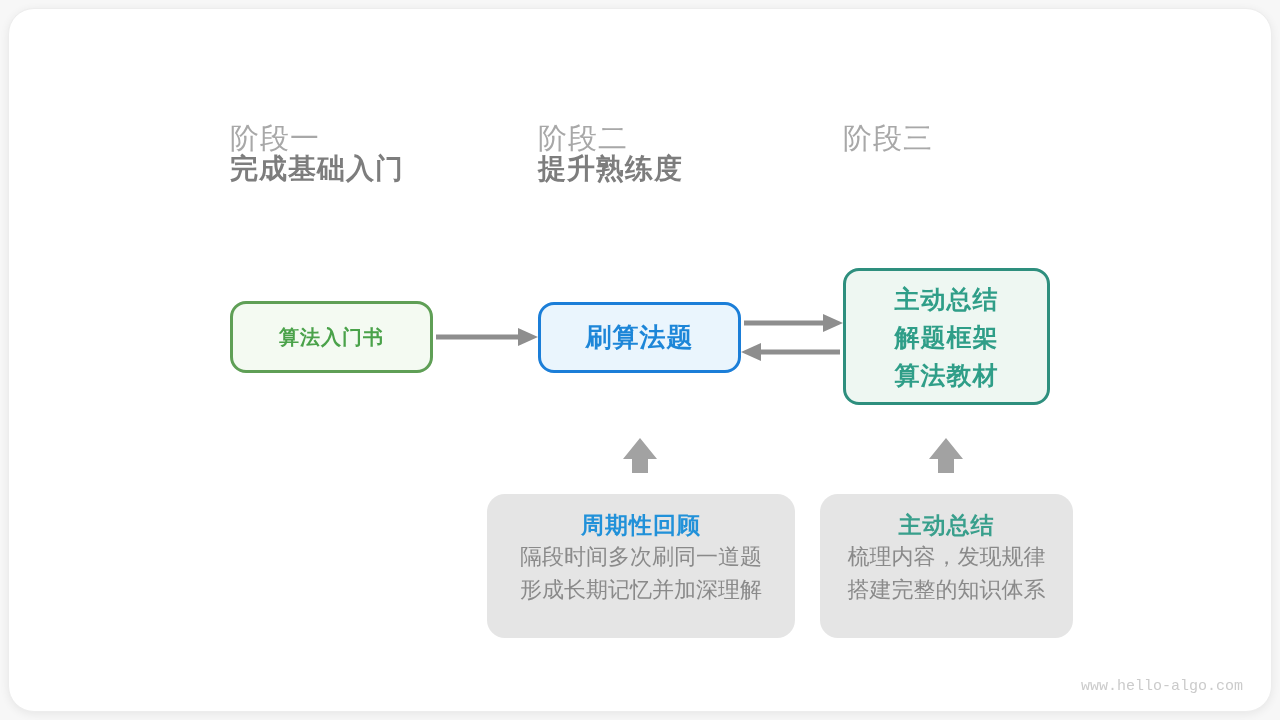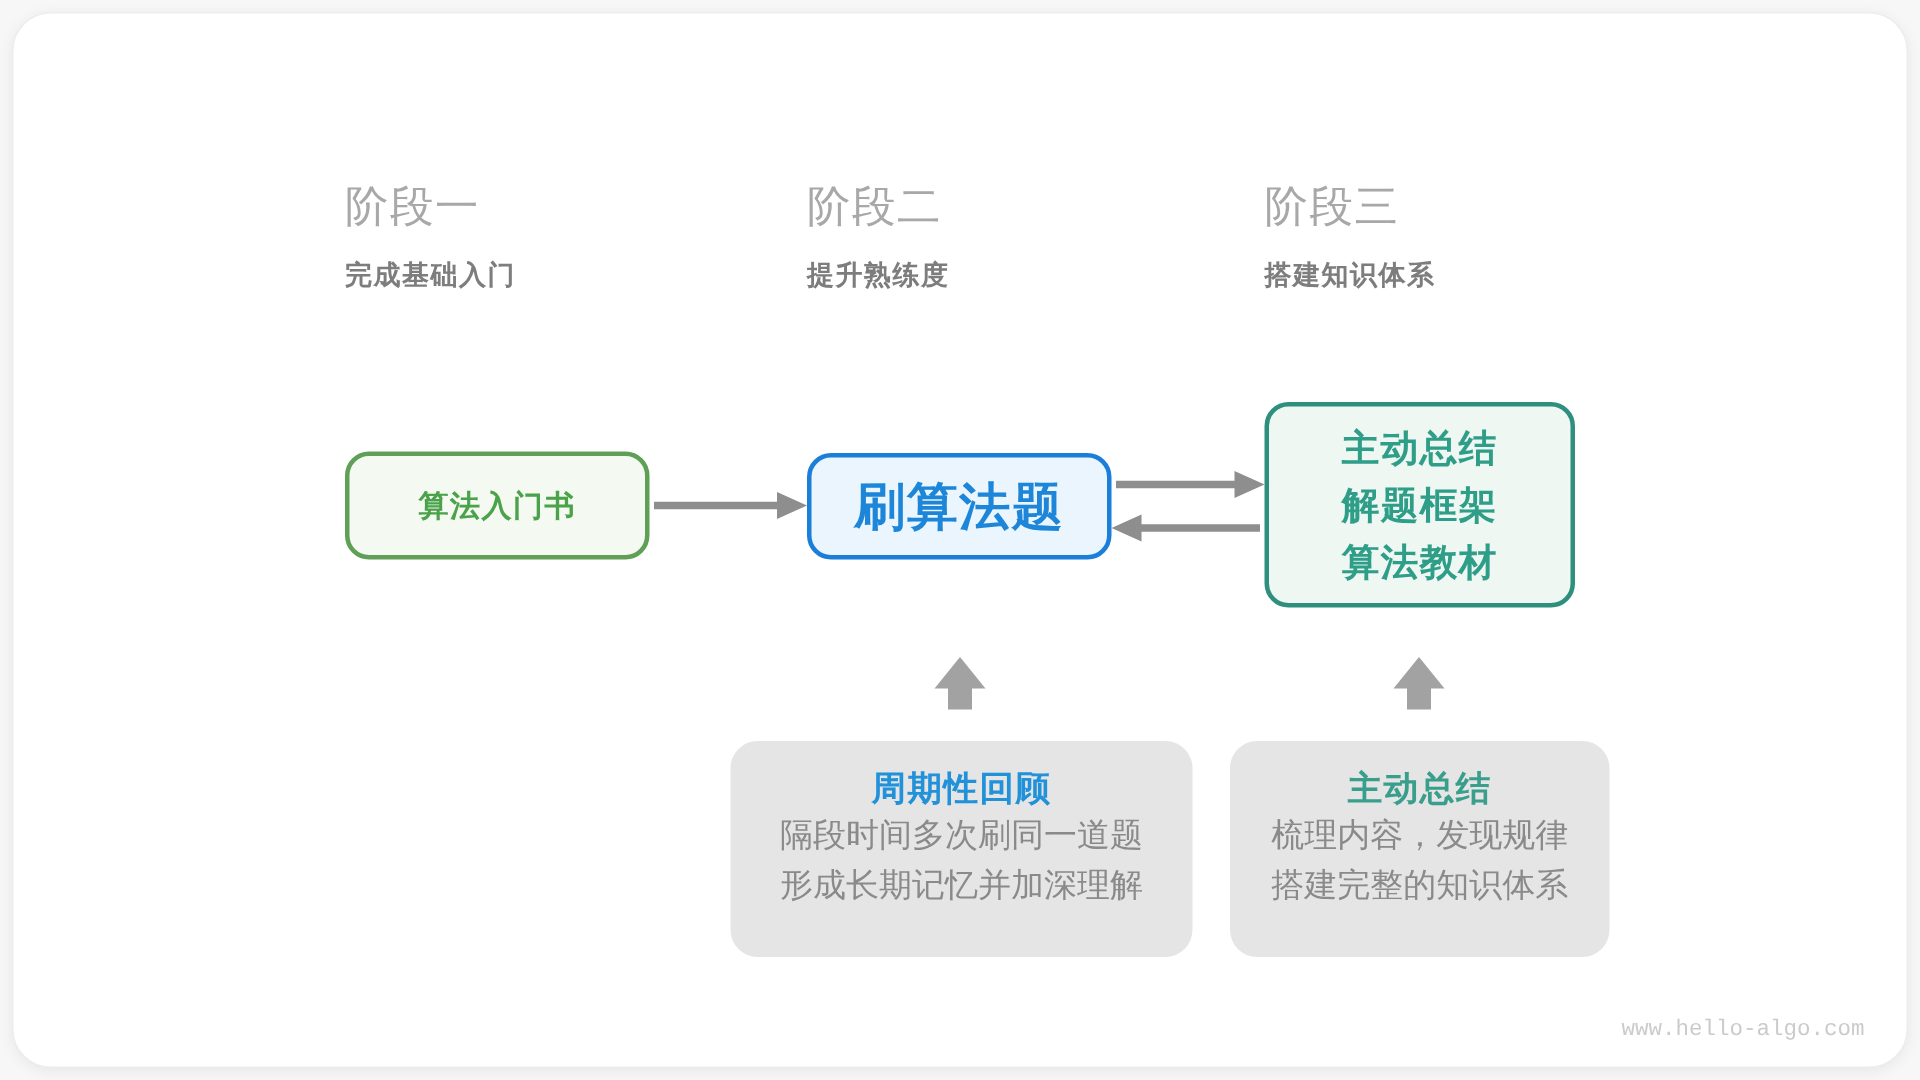--- a/index.html
+++ b/index.html
@@ -15,22 +15,22 @@
     border:1px solid #ededed;border-radius:26px;
     box-shadow:0 2px 10px rgba(0,0,0,0.07);
   }
   
   .stage{position:absolute;top:120px;text-align:left;}
   .stage-title{
     font-size:29px;line-height:36px;color:var(--stage-title,#a8a8a8);
     letter-spacing:1px;
   }
   .stage-subtitle{
-    margin-top:12px;font-size:18px;line-height:30px;font-weight:bold;
-    color:var(--stage-subtitle,#7d7d7d);letter-spacing:1px;
+    font-size:28px;line-height:30px;font-weight:bold;
+    color:var(--stage-subtitle,#7d7d7d);letter-spacing:1px;font-family:Liberation Mono, monospace;
   }
   .stage1{left:230px;width:203px;}
   .stage2{left:538px;width:203px;}
   .stage3{left:843px;width:207px;}
   
   .node{
     position:absolute;border-radius:16px;border:3px solid;
     display:flex;align-items:center;justify-content:center;
     flex-direction:column;box-sizing:border-box;
     font-weight:bold;letter-spacing:1px;
@@ -38,21 +38,21 @@
   .node-green{
     left:230px;top:301px;width:203px;height:72px;
     border-color:var(--green-border,#5f9f56);
     background:var(--green-bg,#f4faf2);
     color:var(--green-text,#4aa24a);font-size:20px;
   }
   .node-blue{
     left:538px;top:302px;width:203px;height:71px;
     border-color:var(--blue-border,#1b7ed8);
     background:var(--blue-bg,#eaf5fd);
-    color:var(--blue-text,#1d86d8);font-size:34px;
+    color:var(--blue-text,#1d86d8);font-size:26px;
   }
   .node-teal{
     left:843px;top:268px;width:207px;height:137px;
     border-color:var(--teal-border,#2e8f7e);
     background:var(--teal-bg,#eef7f2);
     color:var(--teal-text,#2f9e88);font-size:25px;
   }
   .node-teal .node-line{line-height:38px;}
   
   .note{
@@ -87,21 +87,20 @@
   <div class="stage stage1">
     <div class="stage-title">阶段一</div>
     <div class="stage-subtitle">完成基础入门</div>
   </div>
   <div class="stage stage2">
     <div class="stage-title">阶段二</div>
     <div class="stage-subtitle">提升熟练度</div>
   </div>
   <div class="stage stage3">
     <div class="stage-title">阶段三</div>
-    <div class="stage-subtitle">搭建知识体系</div>
   </div>
 
   <div class="node node-green">
     <span class="node-line">算法入门书</span>
   </div>
   <div class="node node-blue">
     <span class="node-line">刷算法题</span>
   </div>
   <div class="node node-teal">
     <span class="node-line">主动总结</span>

